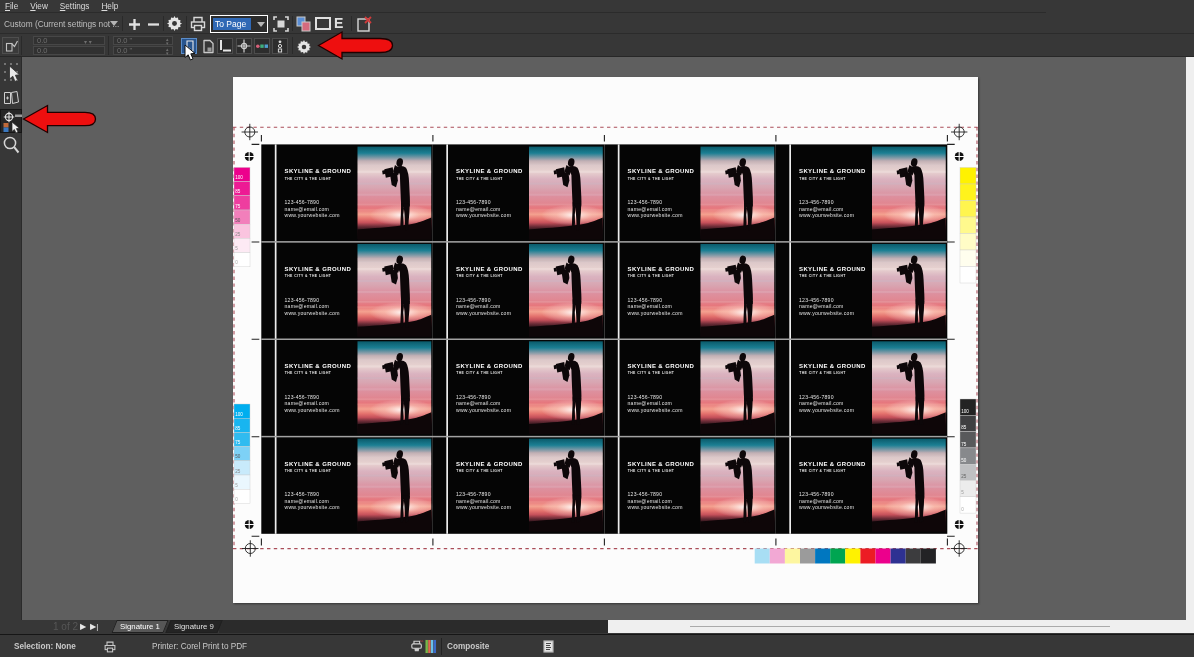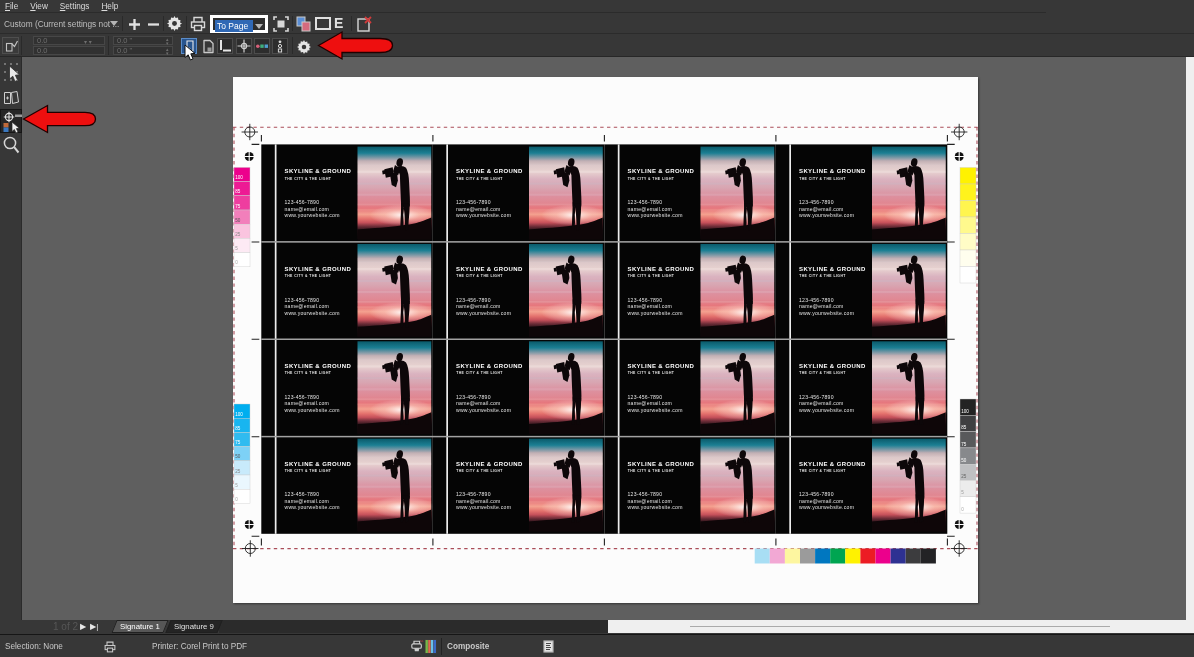--- a/index.html
+++ b/index.html
@@ -64,21 +64,21 @@
       <circle cx="8" cy="8" r="2.6" fill="#373737"></circle>
     </svg>
   <div class="sep" style="left:186px"></div>
 
   <svg class="icbtn" style="left:190px;top:2px" width="16" height="16" viewBox="0 0 16 16">
       <path d="M4 6 V1.5 H12 V6" stroke="#d8d8d8" stroke-width="1.4" fill="none"></path>
       <rect x="1.5" y="6" width="13" height="5.5" stroke="#d8d8d8" stroke-width="1.4" fill="none"></rect>
       <rect x="4.5" y="9.5" width="7" height="5" stroke="#d8d8d8" stroke-width="1.4" fill="#373737"></rect>
     </svg>
 
-  <div style="position:absolute;left:210px;top:1px;width:58px;height:18px;background:#2c2c2c;border:3px solid #ffffff;">
+  <div style="position:absolute;left:210px;top:1px;width:58px;height:18px;background:#2c2c2c;border:1px solid #ffffff;">
     <div style="position:absolute;left:2px;top:2px;width:38px;height:12px;background:#2f68b5;color:#fff;font-size:8.5px;line-height:12px;padding-left:2px;">To Page</div>
     <svg style="position:absolute;right:2px;top:6px" width="8" height="6">
         <path d="M0 0 L8 0 L4 5 Z" fill="#b5b5b5"></path>
       </svg>
   </div>
 
   <svg class="icbtn" style="left:273px;top:2px" width="16" height="16" viewBox="0 0 16 16">
       <path d="M1 4 V1 H4 M12 1 H15 V4 M15 12 V15 H12 M4 15 H1 V12" stroke="#d8d8d8" stroke-width="1.6" fill="none"></path>
       <rect x="4.5" y="4.5" width="7" height="7" fill="#d8d8d8"></rect>
     </svg>
@@ -412,21 +412,21 @@
     </div>
   <span style="position:absolute;left:53px;top:0;line-height:13px;color:#565656;font-size:10px;">1 of 2</span>
   <span style="position:absolute;left:80px;top:0;line-height:13px;color:#e8e8e8;font-size:8px;">▶</span>
   <span style="position:absolute;left:90px;top:0;line-height:13px;color:#e8e8e8;font-size:8px;">▶|</span>
   <div class="tabbg" style="left:114px;width:52px;background:#575757;"></div>
   <div class="tab" style="left:114px;width:52px;color:#fff;">Signature 1</div>
   <div class="tabbg" style="left:168px;width:52px;background:#242424;"></div>
   <div class="tab" style="left:168px;width:52px;color:#e0e0e0;">Signature 9</div>
 </div>
 <div class="abs" id="statusbar">
-  <span style="position:absolute;left:5px;">Selection: None</span>
+  <span style="position:absolute;left:14px;font-weight:bold;">Selection: None</span>
   <svg style="position:absolute;left:104px;top:6px" width="12" height="12" viewBox="0 0 16 16">
       <path d="M4 6 V1.5 H12 V6" stroke="#c9c9c9" stroke-width="1.4" fill="none"></path>
       <rect x="1.5" y="6" width="13" height="5.5" stroke="#c9c9c9" stroke-width="1.4" fill="none"></rect>
       <rect x="4.5" y="9.5" width="7" height="5" stroke="#c9c9c9" stroke-width="1.4" fill="#373737"></rect>
     </svg>
   <span style="position:absolute;left:104px;margin-left:48px;">Printer: Corel Print to PDF</span>
   <svg style="position:absolute;left:410px;top:5px" width="14" height="13" viewBox="0 0 16 15">
       <path d="M4.5 4.5 V1.5 H11 V4.5" stroke="#cfcfcf" stroke-width="1.3" fill="none"></path>
       <rect x="2" y="4.5" width="11" height="5" rx="1.5" stroke="#cfcfcf" stroke-width="1.3" fill="none"></rect>
       <path d="M5 9.5 H10.5 L10 13 H5.5 Z" fill="#cfcfcf"></path>

